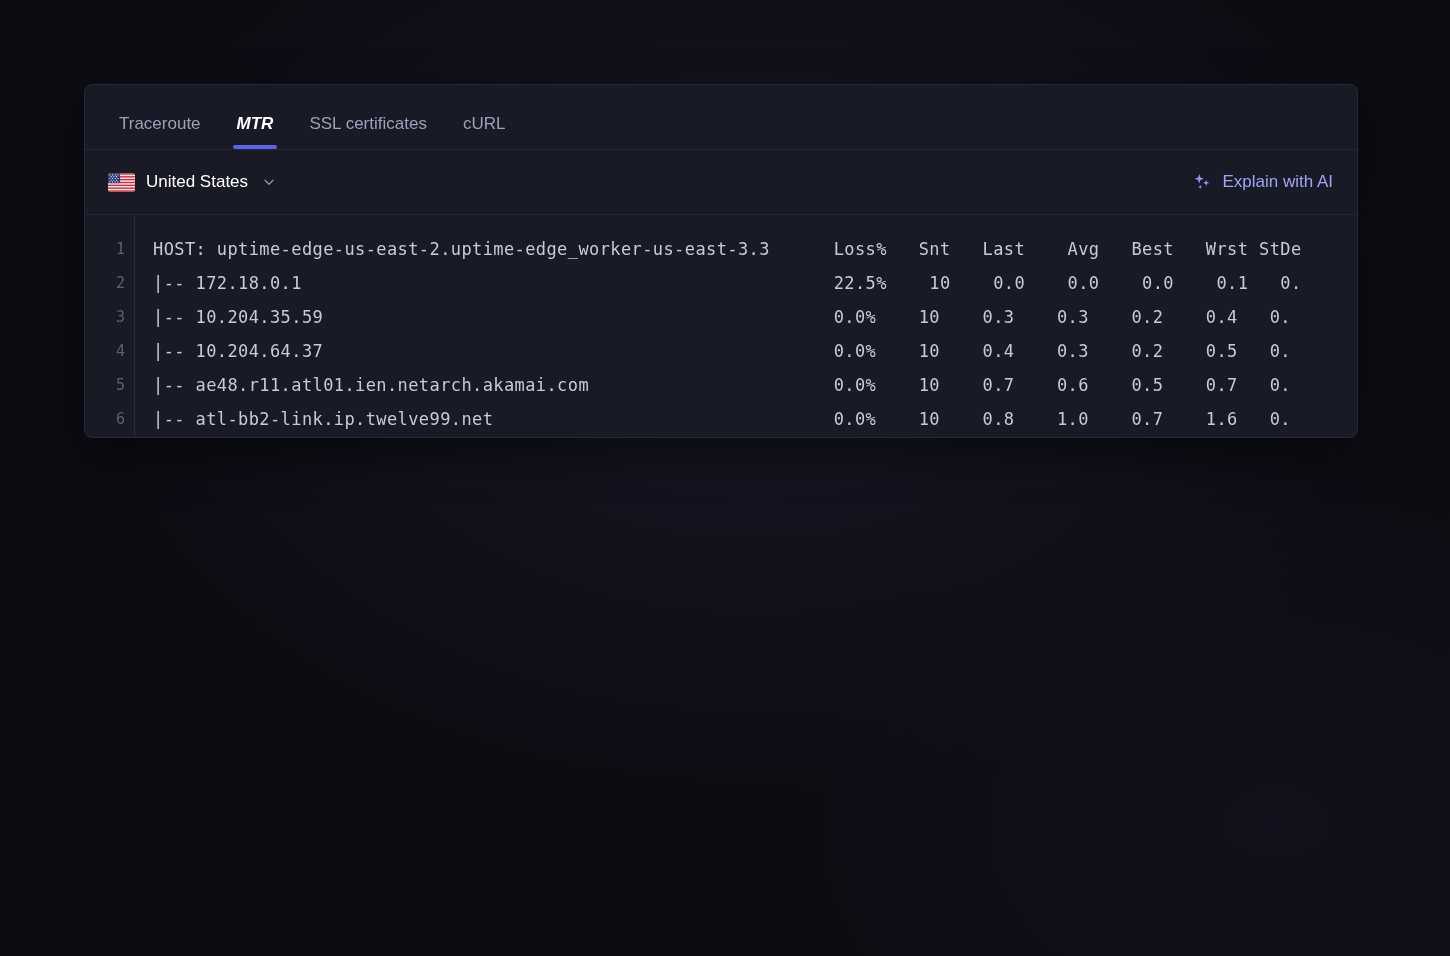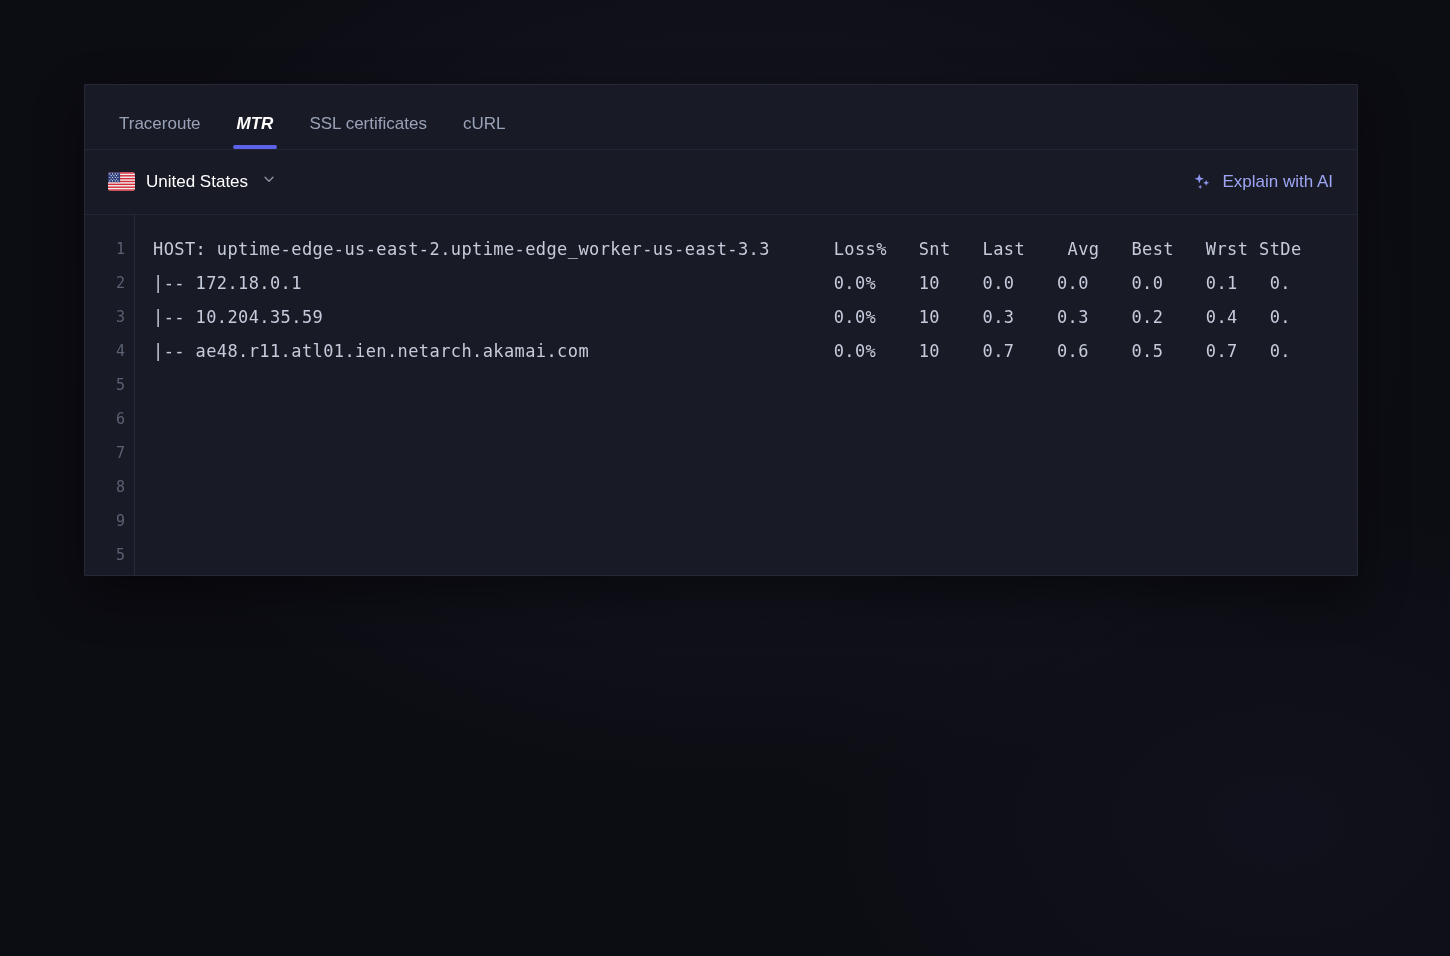--- a/index.html
+++ b/index.html
@@ -24,24 +24,24 @@
       radial-gradient(1100px 760px at 52% 34%, rgba(30,34,52,0.55) 0%, rgba(14,15,23,0) 62%),
       radial-gradient(700px 500px at 88% 86%, rgba(24,27,44,0.35) 0%, rgba(12,12,19,0) 70%);
     pointer-events: none;
   }
 
   .panel {
     position: absolute;
     left: 84px;
     top: 84px;
     width: 1274px;
-    height: 492px;
+    height: 354px;
     background: #181a25;
     border: 1px solid #252838;
-    border-radius: 1px;
+    border-radius: 8px;
     overflow: hidden;
     box-shadow: 0 18px 48px rgba(0,0,0,0.45);
   }
 
   
   .tabbar {
     height: 65px;
     display: flex;
     align-items: flex-end;
     padding: 0 16px;
@@ -73,20 +73,21 @@
   .subbar {
     height: 65px;
     display: flex;
     align-items: center;
     justify-content: space-between;
     padding: 0 24px 0 23px;
     border-bottom: 1px solid #232636;
   }
   .country {
     display: flex;
+    align-items: center;
     gap: 11px;
     cursor: pointer;
   }
   .flag {
     width: 27px;
     height: 19px;
     border-radius: 3px;
     overflow: hidden;
     display: block;
     flex: 0 0 auto;
@@ -235,19 +236,21 @@
       <div class="ln">5</div>
       <div class="ln">6</div>
       <div class="ln">7</div>
       <div class="ln">8</div>
       <div class="ln">9</div>
       <div class="ln">5</div>
     </div>
     <div class="code">
       <div class="term-pad-top"></div>
       <div class="row">HOST: uptime-edge-us-east-2.uptime-edge_worker-us-east-3.3      Loss%   Snt   Last    Avg   Best   Wrst StDe</div>
-      <div class="row">|-- 172.18.0.1                                                  0.0%    10    0.0    0.0    0.0    0.1   0.</div>
+      <div class="row">|-- 172.18.0.1                                                  22.5%    10    0.0    0.0    0.0    0.1   0.</div>
       <div class="row">|-- 10.204.35.59                                                0.0%    10    0.3    0.3    0.2    0.4   0.</div>
+      <div class="row">|-- 10.204.64.37                                                0.0%    10    0.4    0.3    0.2    0.5   0.</div>
       <div class="row">|-- ae48.r11.atl01.ien.netarch.akamai.com                       0.0%    10    0.7    0.6    0.5    0.7   0.</div>
+      <div class="row">|-- atl-bb2-link.ip.twelve99.net                                0.0%    10    0.8    1.0    0.7    1.6   0.</div>
     </div>
   </div>
 
 </div>
 
 </body></html>

